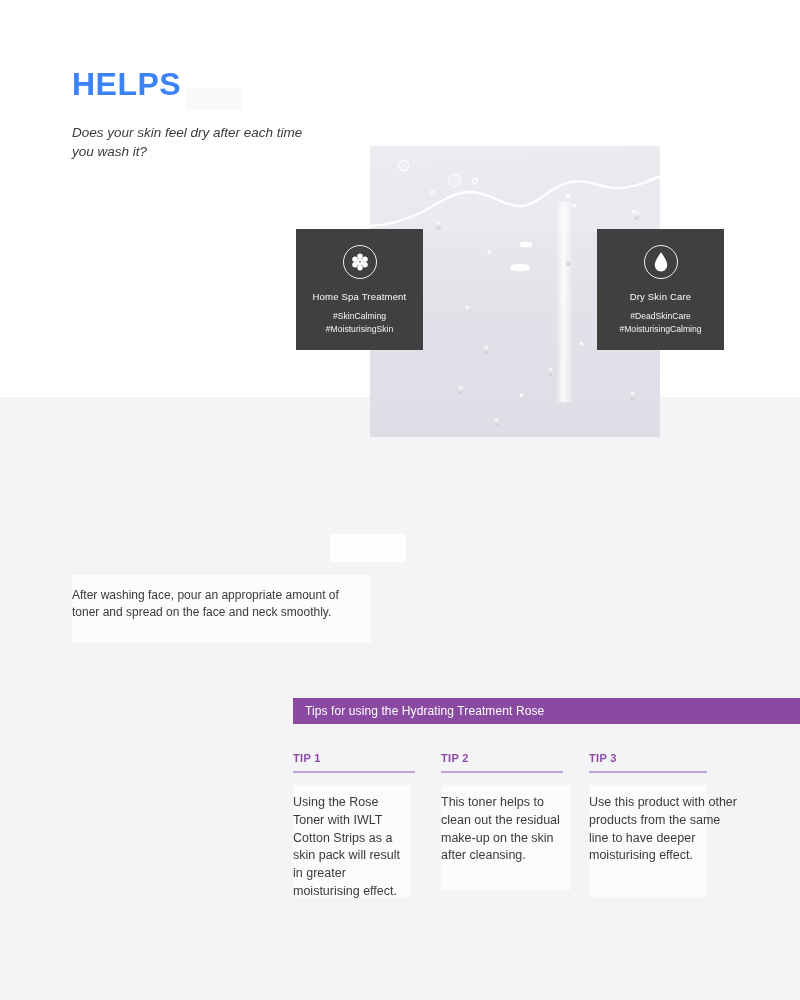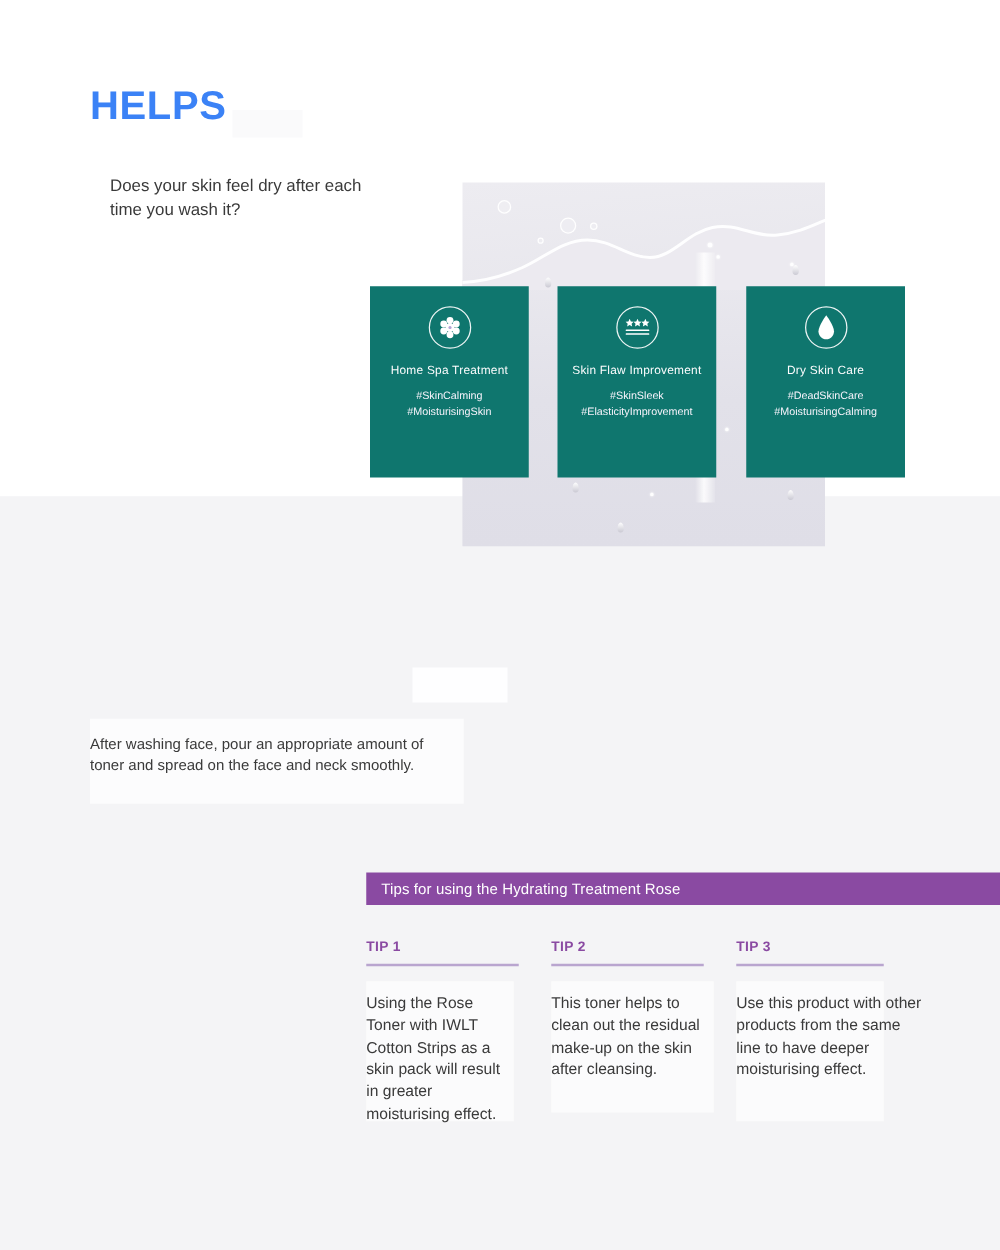--- a/index.html
+++ b/index.html
@@ -49,21 +49,21 @@
     z-index: 0;
   }
   .helps-copy {
     position: absolute;
     left: 72px; top: 123px;
     width: 250px;
     font-size: 13.5px;
     line-height: 1.42;
     color: #3a3a3a;
   }
-  .helps-copy p { margin: 16px; }
+  .helps-copy p { margin: 0; font-style: italic; }
   .helps-copy p + p { margin-top: 16px; }
 
   
   .gel-photo {
     position: absolute;
     left: 370px; top: 146px;
     width: 290px; height: 291px;
     overflow: hidden;
     background: linear-gradient(175deg, #edecf1 0%, #e7e6ec 38%, #e4e3ea 70%, #e0dfe7 100%);
   }
@@ -104,22 +104,22 @@
     border-radius: 50% 50% 50% 50% / 62% 62% 38% 38%;
     opacity: .95;
   }
 
   
   .cards { position: absolute; left: 0; top: 0; width: 800px; height: 397px; }
   .card {
     position: absolute;
     top: 229px;
     width: 127px;
-    height: 153px;
-    background: #0f766e;
+    height: 121px;
+    background: #404040;
     color: #ffffff;
     text-align: center;
   }
   .card.c1 { left: 296px; }
   .card.c2 { left: 446px; }
   .card.c3 { left: 597px; }
 
   .card-icon {
     margin: 16px auto 0;
     width: 34px; height: 34px;
@@ -289,34 +289,20 @@
           <circle cx="6" cy="8.6" r="3.3"></circle>
           <circle cx="12" cy="12" r="4.3"></circle>
           <circle cx="12" cy="12" r="1.5" fill="#b3a2d5"></circle>
         </svg>
       </div>
       <div class="card-title">Home Spa Treatment</div>
       <div class="card-tags" style="white-space: pre-line;">#SkinCalming
 #MoisturisingSkin</div>
     </div>
 
-    <div class="card c2">
-      <div class="card-icon">
-        <svg width="22" height="18" viewBox="0 0 28 22" fill="#ffffff">
-          <path d="M6 2.2l1.25 2.6 2.85.35-2.1 1.95.55 2.8L6 8.55 3.45 9.9 4 7.1 1.9 5.15l2.85-.35z"></path>
-          <path d="M14 2.2l1.25 2.6 2.85.35-2.1 1.95.55 2.8L14 8.55l-2.55 1.35.55-2.8-2.1-1.95 2.85-.35z"></path>
-          <path d="M22 2.2l1.25 2.6 2.85.35-2.1 1.95.55 2.8L22 8.55l-2.55 1.35.55-2.8-2.1-1.95 2.85-.35z"></path>
-          <rect x="2" y="13" width="24" height="1.6" rx="0.6"></rect>
-          <rect x="2" y="16.8" width="24" height="1.6" rx="0.6"></rect>
-        </svg>
-      </div>
-      <div class="card-title">Skin Flaw Improvement</div>
-      <div class="card-tags" style="white-space: pre-line;">#SkinSleek
-#ElasticityImprovement</div>
-    </div>
 
     <div class="card c3">
       <div class="card-icon">
         <svg width="16" height="22" viewBox="0 0 16 22" fill="#ffffff">
           <path d="M8 1.2C8 1.2 14.2 9.6 14.2 13.9 14.2 17.5 11.4 20.4 8 20.4 4.6 20.4 1.8 17.5 1.8 13.9 1.8 9.6 8 1.2 8 1.2z"></path>
         </svg>
       </div>
       <div class="card-title">Dry Skin Care</div>
       <div class="card-tags" style="white-space: pre-line;">#DeadSkinCare
 #MoisturisingCalming</div>

